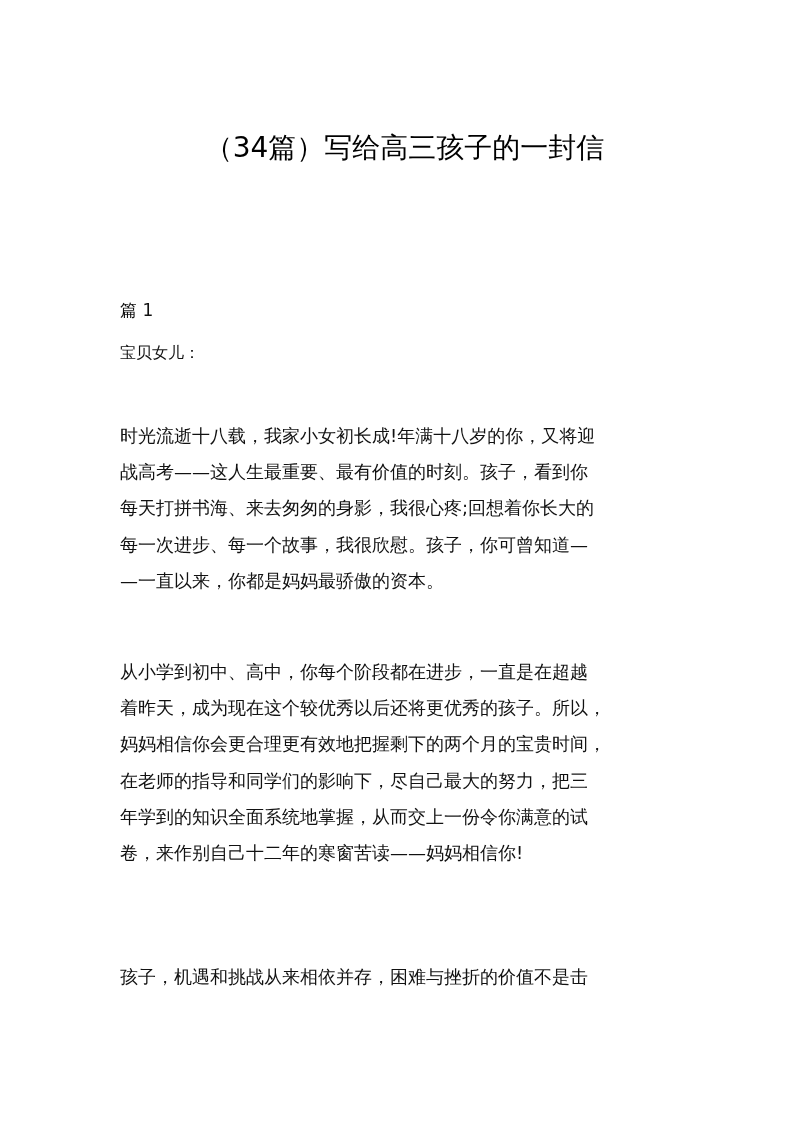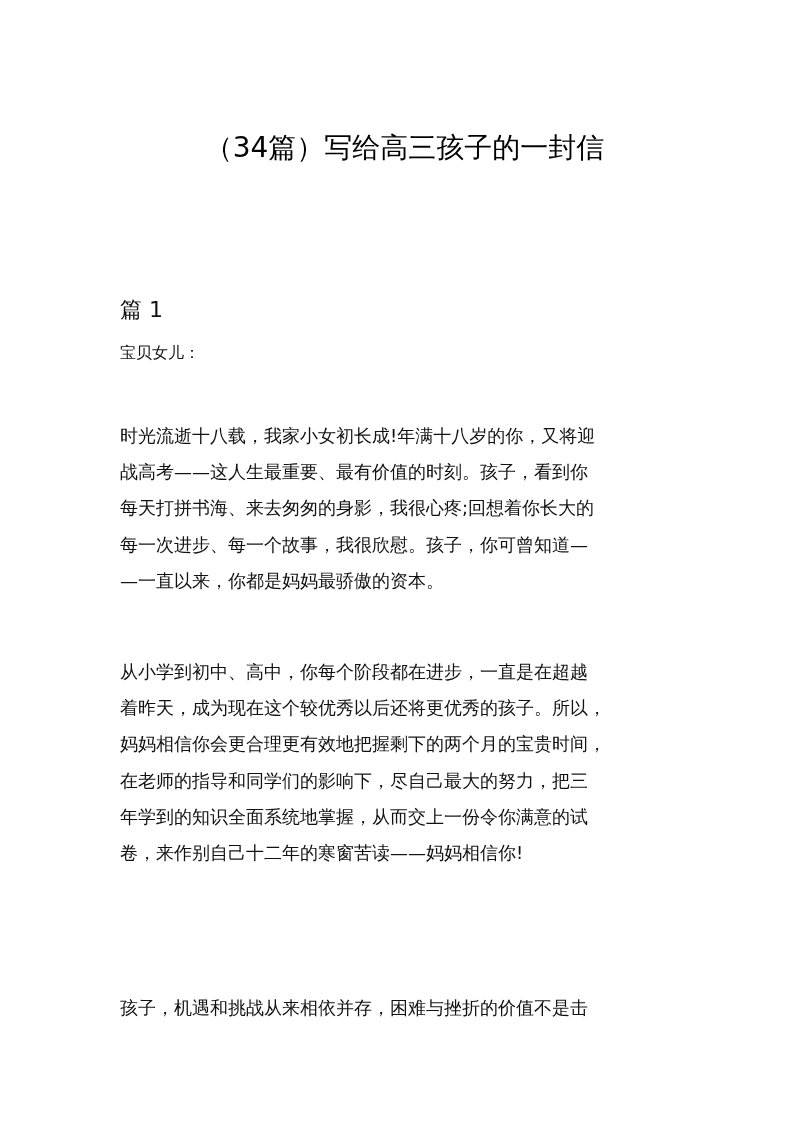--- a/index.html
+++ b/index.html
@@ -32,21 +32,21 @@
       font-weight: normal;
       line-height: 40px;
       color: #000000;
       letter-spacing: 0px;
       padding-left: 8px;
     }
     .section-label {
       position: absolute;
       left: 120px;
       top: 297px;
-      font-size: 22px;
+      font-size: 17px;
       line-height: 26px;
     }
     .salutation {
       position: absolute;
       left: 120px;
       top: 340px;
       font-size: 16px;
       line-height: 26px;
     }
     .para {
@@ -56,21 +56,21 @@
       font-size: 18px;
     }
     .line {
       display: block;
       height: 36.2px;
       line-height: 36.2px;
       white-space: nowrap;
     }
     #p1 { top: 418px; }
     #p2 { top: 654px; }
-    #p3 { top: 990px; }
+    #p3 { top: 959px; }
   </style>
 </head>
 <body>
 
 <div class="page">
 
   <div class="title">（34篇）写给高三孩子的一封信</div>
 
   <div class="section-label">篇 1</div>
 

